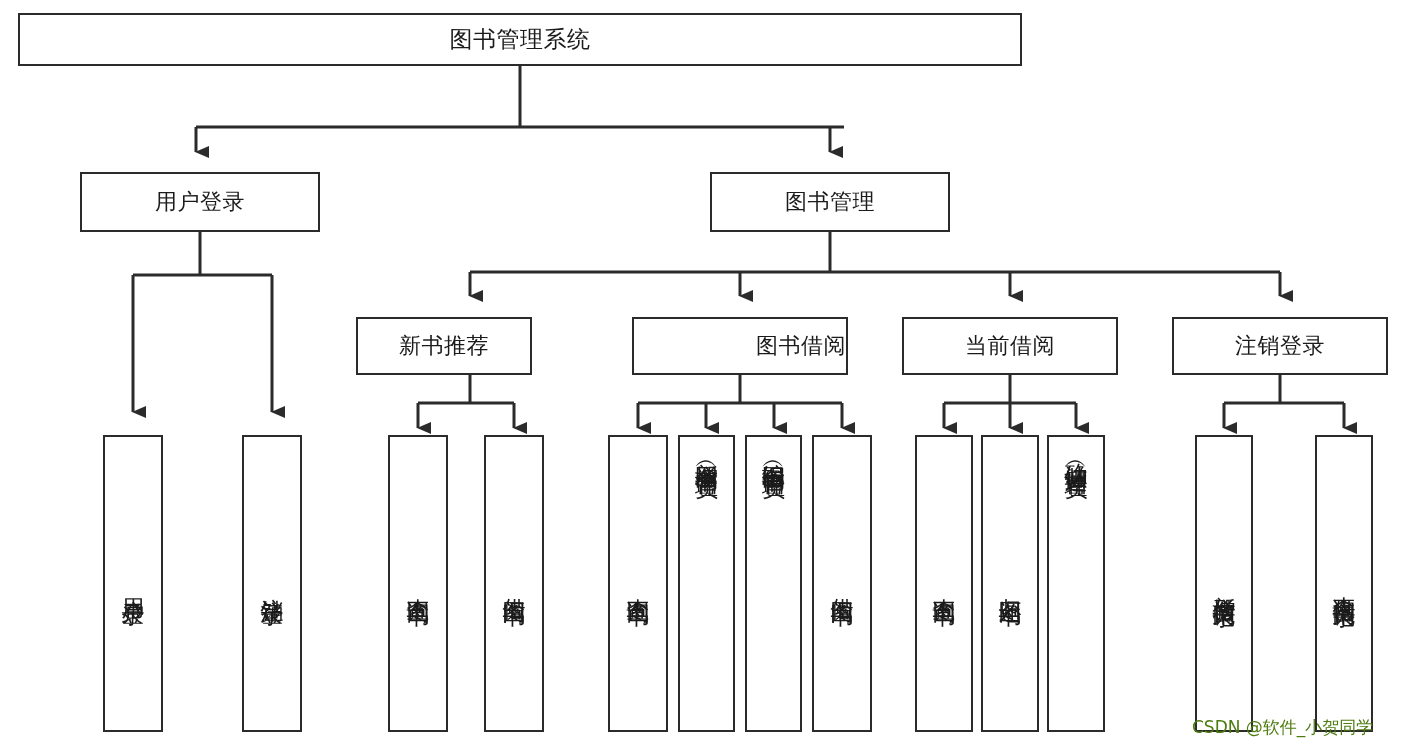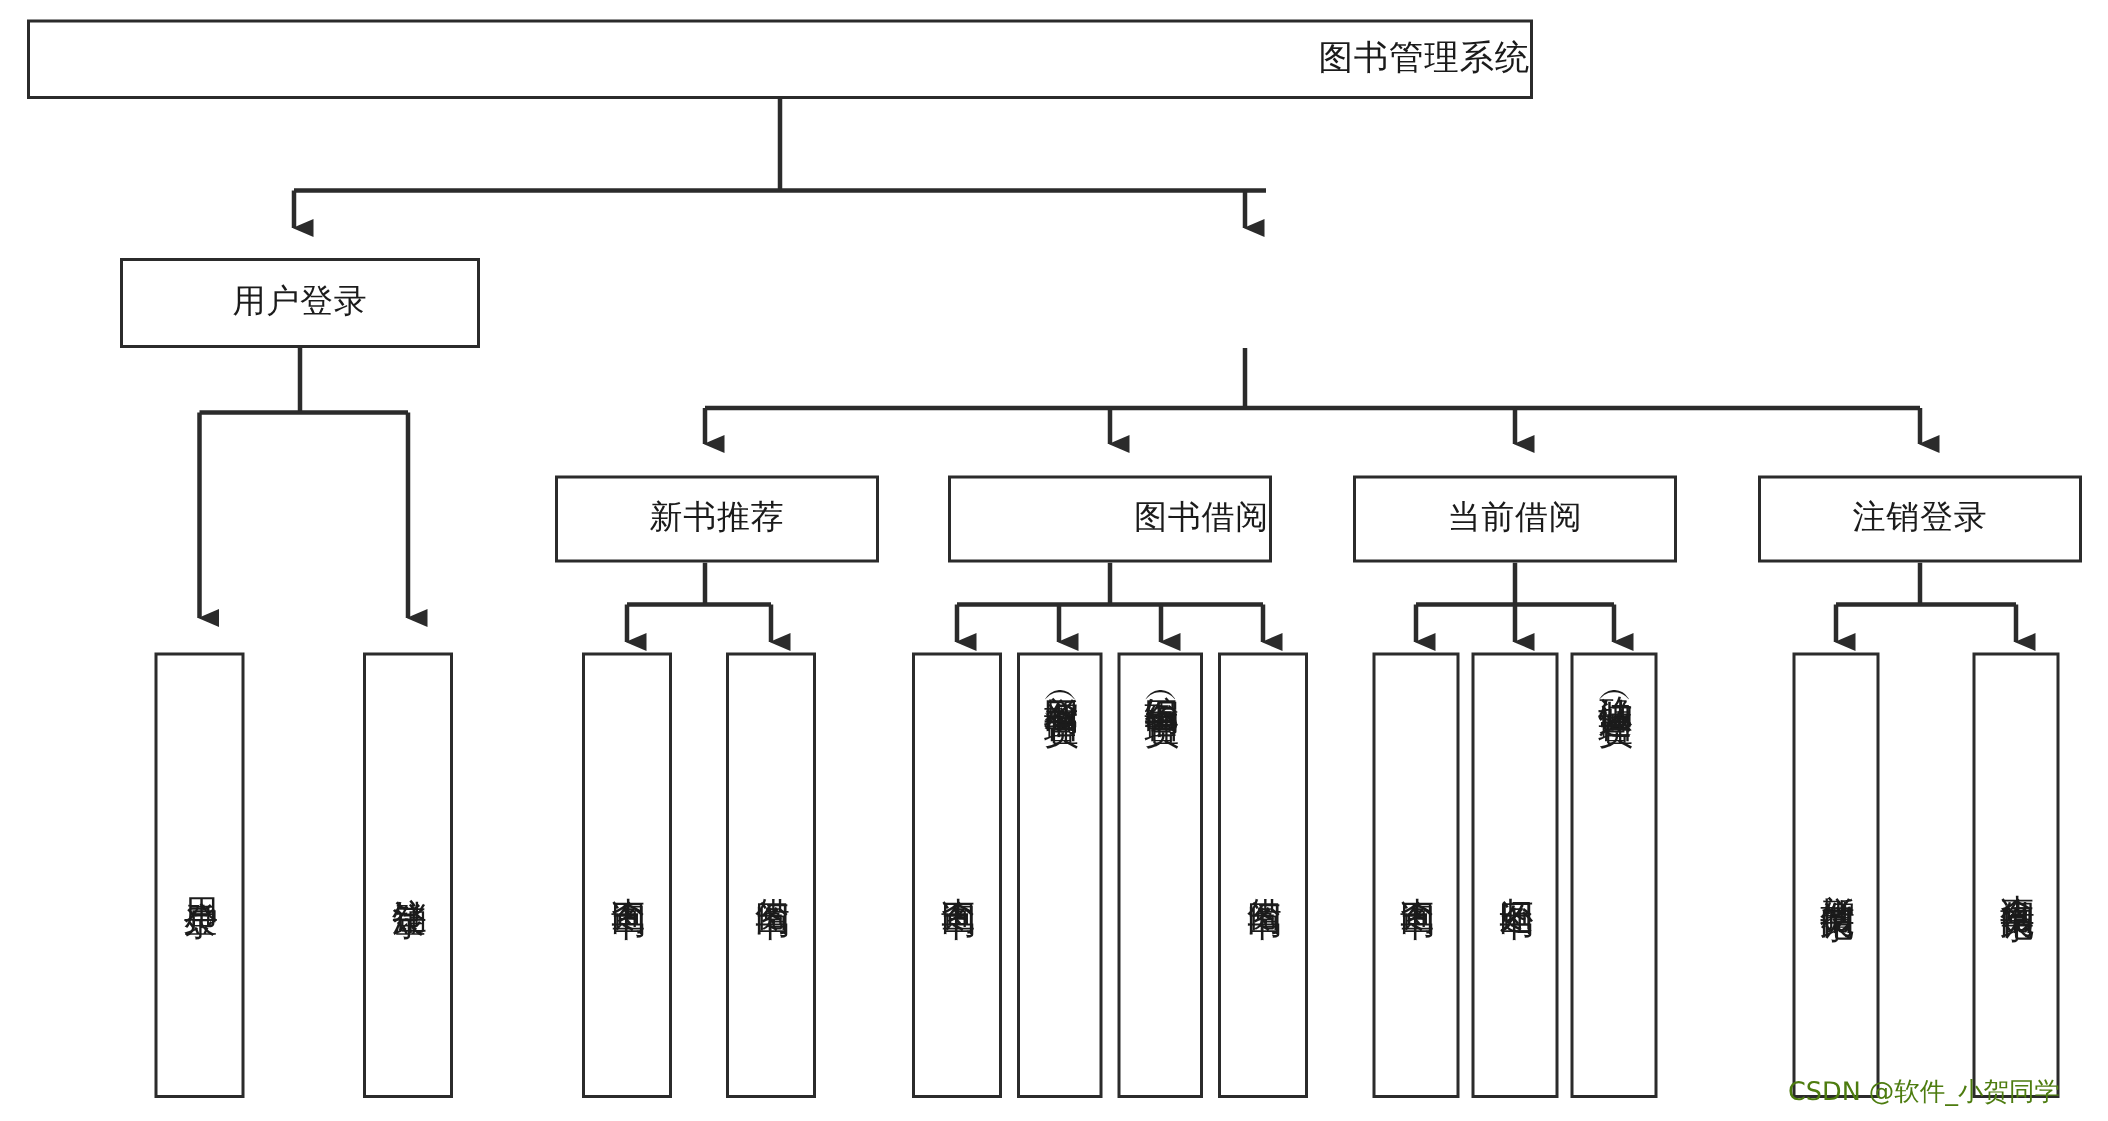--- a/index.html
+++ b/index.html
@@ -127,30 +127,33 @@
       <path d="M1010,403 L1010,428" marker-end="url(#arw)"></path>
       <path d="M1076,403 L1076,428" marker-end="url(#arw)"></path>
 
       <path d="M1280,375 L1280,403"></path>
       <path d="M1224,403 L1344,403"></path>
       <path d="M1224,403 L1224,428" marker-end="url(#arw)"></path>
       <path d="M1344,403 L1344,428" marker-end="url(#arw)"></path>
     </g>
   </svg>
 
-  <div class="node root horiz" style="left:18px; top:13px; width:1004px; height:53px;justify-content:flex-end;">
+  <div class="node root horiz" style="left:18px; top:13px; width:1004px; height:53px;">
     <span class="lbl">图书管理系统</span>
   </div>
 
   <div class="node horiz" style="left:80px; top:172px; width:240px; height:60px;">
     <span class="lbl">用户登录</span>
   </div>
 
-
-  <div class="node horiz" style="left:370px; top:317px; width:216px; height:58px;">
+  <div class="node horiz" style="left:710px; top:172px; width:240px; height:60px;">
+    <span class="lbl">图书管理</span>
+  </div>
+
+  <div class="node horiz" style="left:356px; top:317px; width:176px; height:58px;">
     <span class="lbl">新书推荐</span>
   </div>
 
   <div class="node horiz" style="left:632px; top:317px; width:216px; height:58px;justify-content:flex-end;">
     <span class="lbl">图书借阅</span>
   </div>
 
   <div class="node horiz" style="left:902px; top:317px; width:216px; height:58px;">
     <span class="lbl">当前借阅</span>
   </div>

